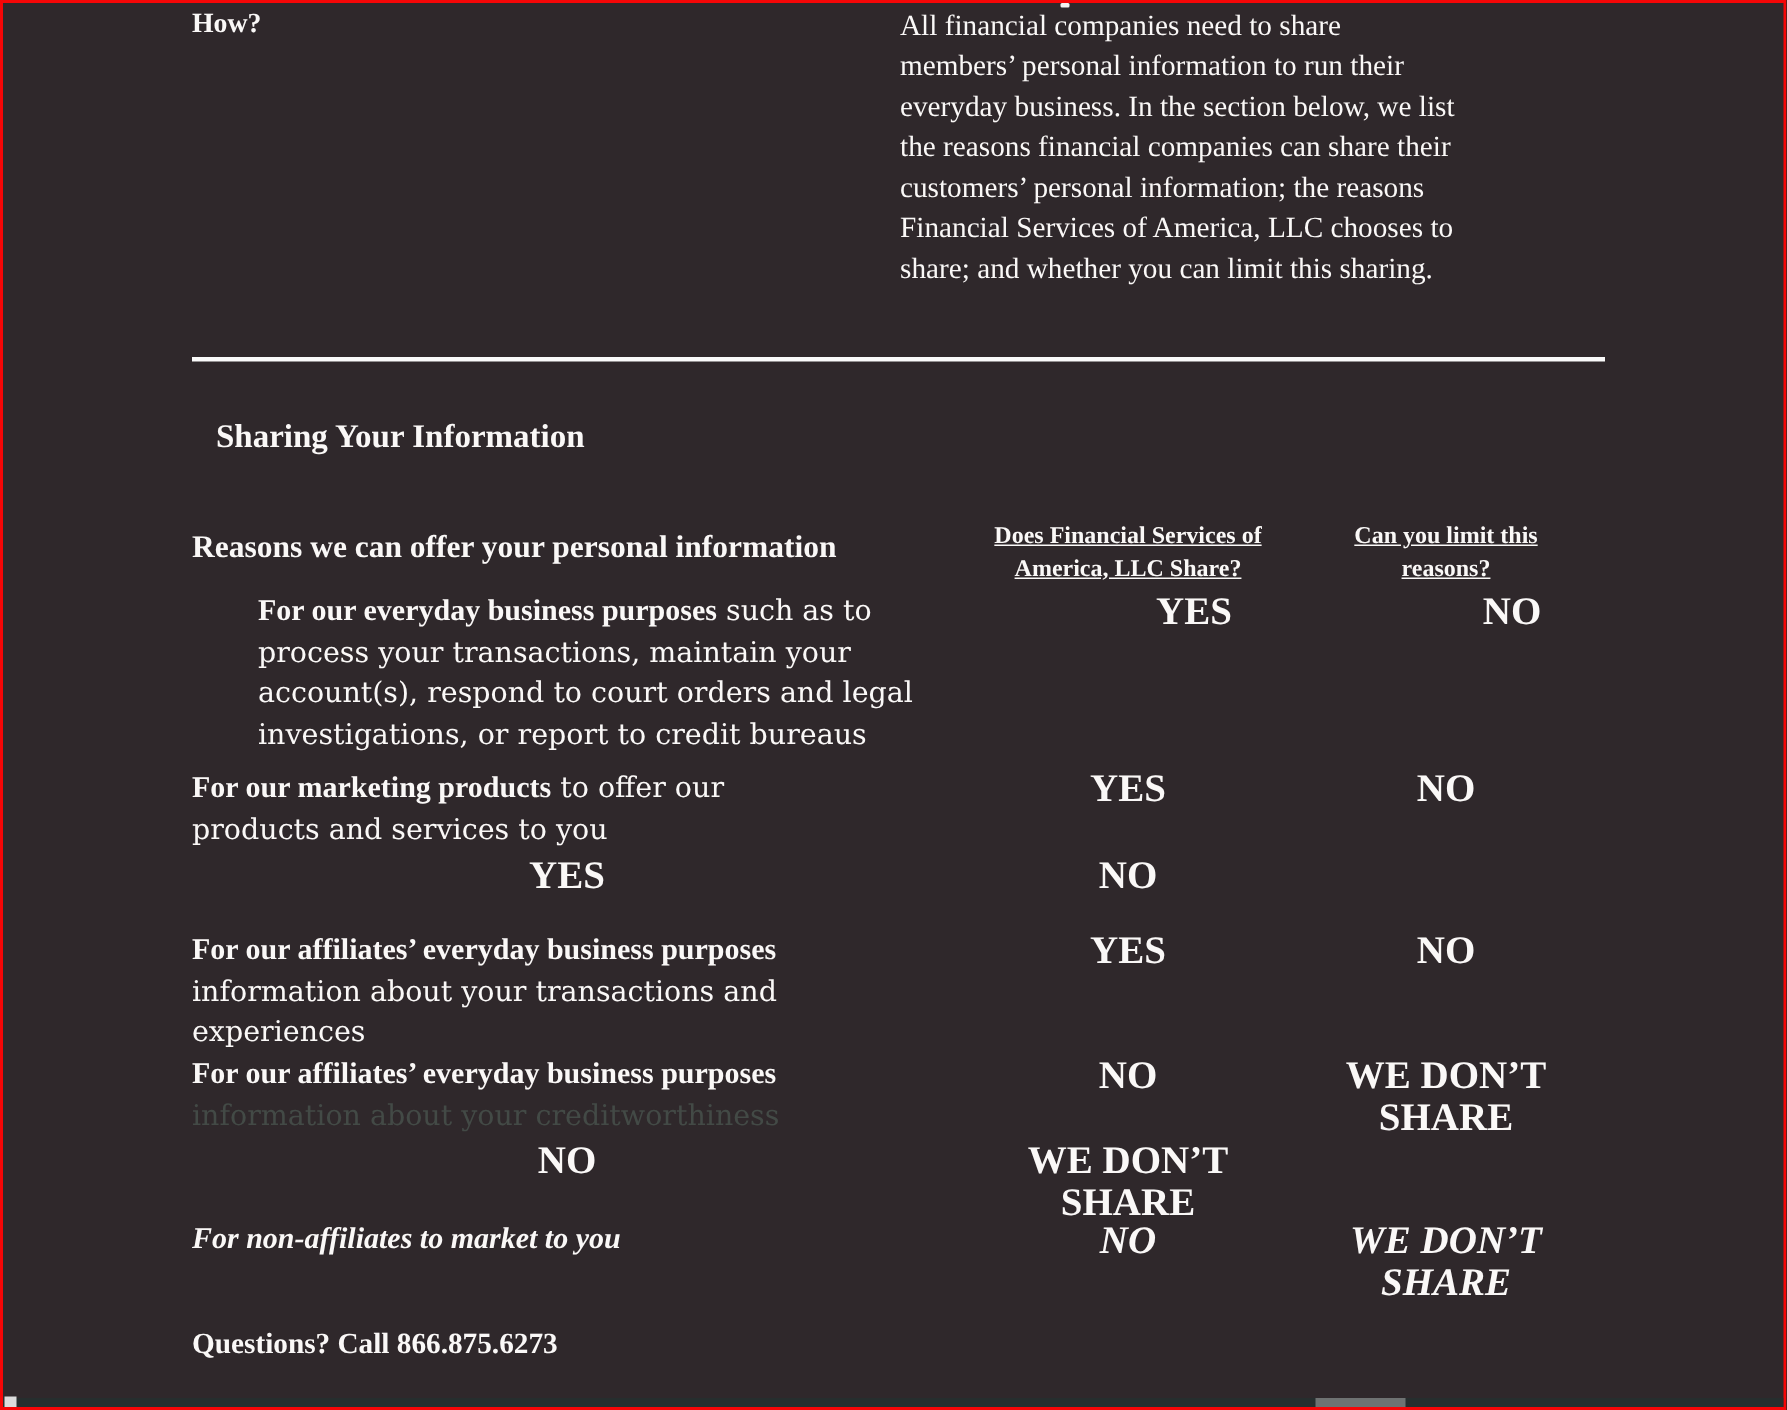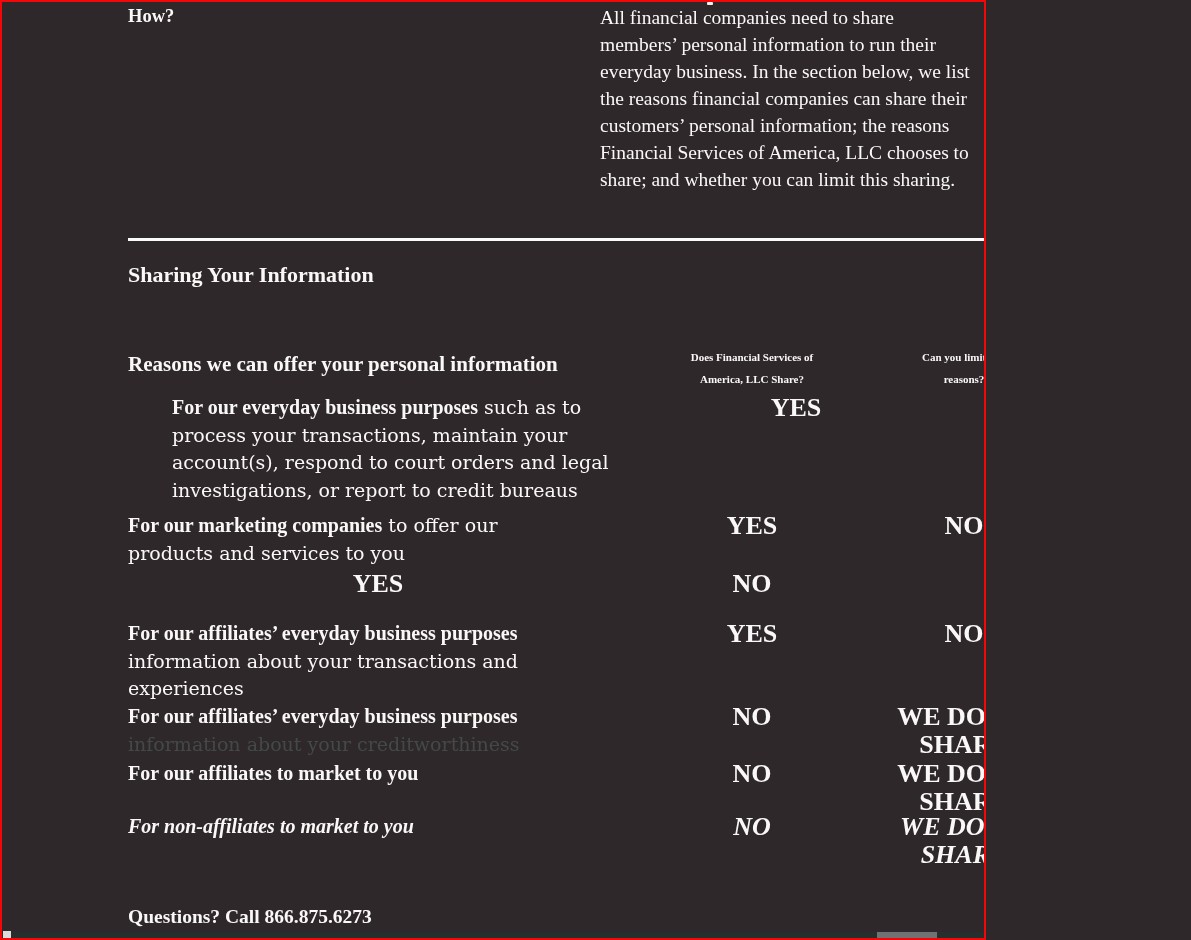--- a/index.html
+++ b/index.html
@@ -1,18 +1,18 @@
 <!DOCTYPE html>
 <html><head>
 <meta charset="utf-8">
 <style>
   html, body { margin: 0; padding: 0; background: #2f282b; }
   .page {
     position: relative;
-    width: 986px;
+    width: 1191px;
     height: 940px;
     box-sizing: border-box;
     background: #2f282b;
     border: 2px solid #f50607;
     overflow: hidden;
     color: #faf8f7;
     font-family: "Liberation Serif", serif;
   }
   .how {
     position: absolute; left: 126px; top: 4px;
@@ -27,59 +27,60 @@
   }
   .clip-artifact {
     position: absolute; left: 705px; top: 0; width: 6px; height: 3px;
     background: #f2f0ef; border-radius: 1px;
   }
   .divider {
     position: absolute; left: 126px; top: 236px; width: 942px; height: 3px;
     background: #fafafa;
   }
   .section-title {
-    position: absolute; left: 126px; top: 260px; margin: 0;
+    position: absolute; left: 126px; top: 260px; margin: 16px;
     font-family: "Liberation Serif", serif;
     font-weight: bold; font-size: 22px;
   }
   .t-row {
     position: absolute; left: 126px; width: 924px;
     display: grid;
     grid-template-columns: 500px 248px 176px;
     align-items: start;
   }
   .cell { min-width: 0; }
   .center { text-align: center; }
   .reasons-head {
     font-family: "Liberation Serif", serif;
     font-weight: bold; font-size: 21px; line-height: 26px;
     padding-top: 4px;
   }
   .col-head {
     font-family: "Liberation Serif", serif;
-    font-weight: bold; font-size: 11px; line-height: 21.5px;
+    font-weight: bold; font-size: 16px; line-height: 21.5px;
     white-space: pre-wrap;
+    text-decoration: underline;
   }
   .reason-cell { font-size: 20px; line-height: 27.5px; }
   .lead {
     font-family: "Liberation Serif", serif;
     font-weight: bold; white-space: pre-wrap;
   }
   .rest {
     font-family: "DejaVu Serif", serif;
     font-size: 19px; white-space: pre-wrap;
   }
   .muted { color: #434a46; }
   .value {
     font-family: "Liberation Serif", serif;
     font-weight: bold; font-size: 26px; line-height: 27.5px;
     white-space: pre-wrap;
   }
   .questions {
-    position: absolute; left: 126px; top: 904px;
+    position: absolute; left: 126px; top: 884px;
     font-family: "Liberation Serif", serif;
     font-weight: bold; font-size: 19.5px;
   }
   .sb-track {
     position: absolute; left: 0; right: 0; top: 930px; height: 6px;
     background: #262e2e;
   }
   .sb-thumb {
     position: absolute; left: 875px; top: 930px; width: 60px; height: 6px;
     background: #6e7272;
@@ -121,21 +122,21 @@
   <div id="table-rows">
       <div class="t-row" style="top: 392px; margin-left: 44px;">
         <div class="cell reason-cell"><span class="lead">For our everyday business purposes</span><span class="rest"> such as to
 process your transactions, maintain your
 account(s), respond to court orders and legal
 investigations, or report to credit bureaus</span></div>
         <div class="cell center value">YES</div>
         <div class="cell center value">NO</div>
       </div>
       <div class="t-row" style="top: 510px;">
-        <div class="cell reason-cell"><span class="lead">For our marketing companies</span><span class="rest"> to offer our
+        <div class="cell reason-cell"><span class="lead">For our marketing products</span><span class="rest"> to offer our
 products and services to you</span></div>
         <div class="cell center value">YES</div>
         <div class="cell center value">NO</div>
       </div>
       <div class="t-row" style="top: 568px;">
         <div class="cell center value">YES</div>
         <div class="cell center value">NO</div>
       </div>
       <div class="t-row" style="top: 618px;">
         <div class="cell reason-cell"><span class="lead">For our affiliates’ everyday business purposes</span><span class="rest">
@@ -145,21 +146,20 @@
         <div class="cell center value">NO</div>
       </div>
       <div class="t-row" style="top: 701px;">
         <div class="cell reason-cell"><span class="lead">For our affiliates’ everyday business purposes</span><span class="rest muted">
 information about your creditworthiness</span></div>
         <div class="cell center value">NO</div>
         <div class="cell center value">WE DON’T
 SHARE</div>
       </div>
       <div class="t-row" style="top: 758px;">
-        <div class="cell reason-cell"><span class="lead">For our affiliates to market to you</span></div>
         <div class="cell center value">NO</div>
         <div class="cell center value">WE DON’T
 SHARE</div>
       </div>
       <div class="t-row" style="top: 811px; font-style: italic;">
         <div class="cell reason-cell"><span class="lead">For non-affiliates to market to you</span></div>
         <div class="cell center value">NO</div>
         <div class="cell center value">WE DON’T
 SHARE</div>
       </div>

